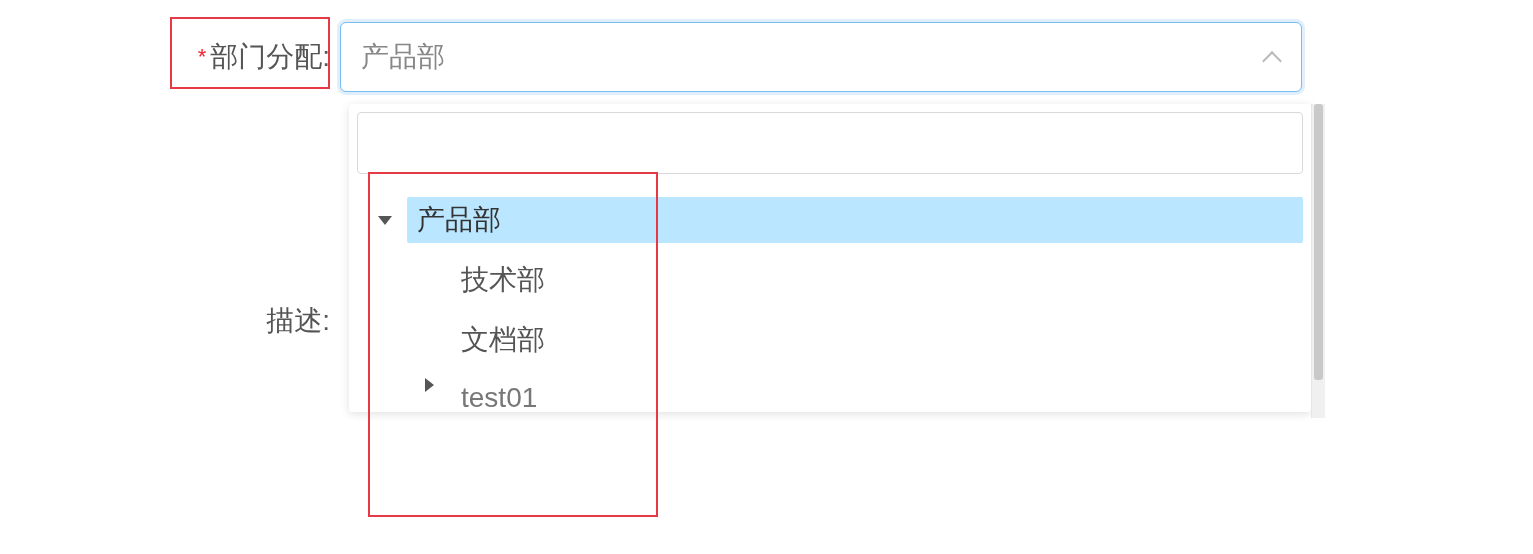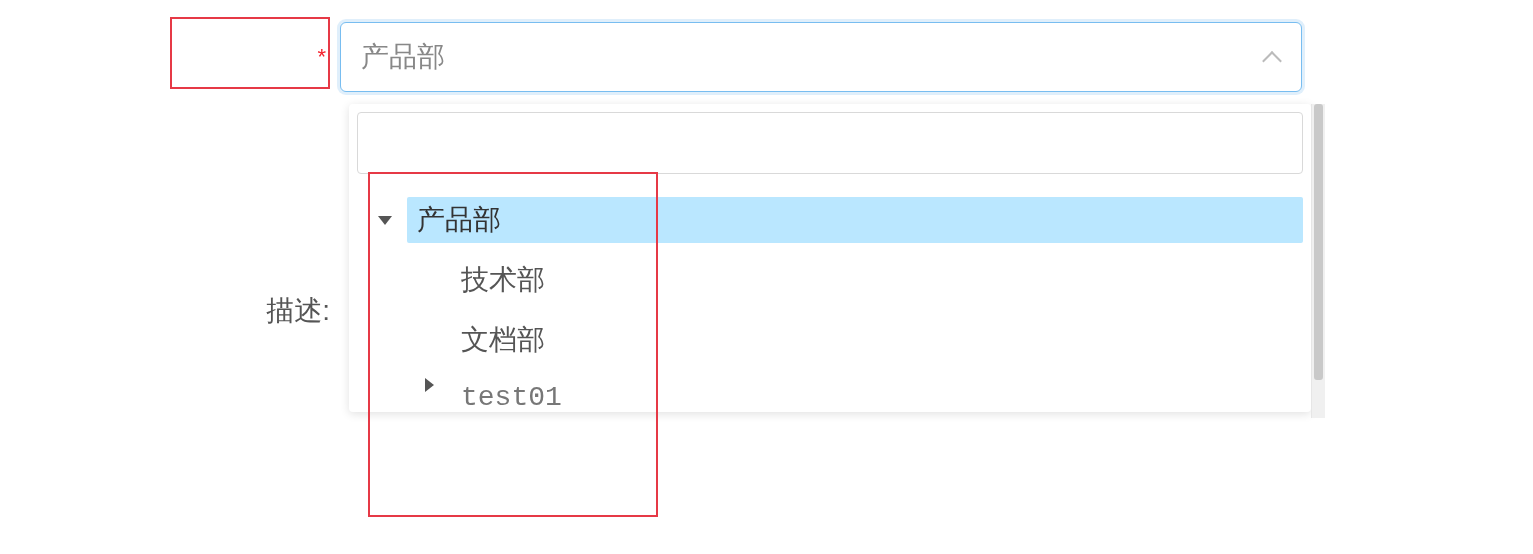--- a/index.html
+++ b/index.html
@@ -11,21 +11,21 @@
       position: relative;
     }
 
     .form-row {
       display: flex;
       align-items: flex-start;
       position: absolute;
     }
 
     .row-dept { top: 22px; left: 0; }
-    .row-desc { top: 276px; left: 0; }
+    .row-desc { top: 286px; left: 0; }
 
     .label-wrap {
       width: 340px;
       display: flex;
       justify-content: flex-end;
       align-items: center;
       height: 70px;
       padding-right: 10px;
       font-size: 28px;
       color: #555;
@@ -177,20 +177,21 @@
       background: #c9c9c9;
       border-radius: 3px;
     }
   </style>
 </head>
 <body>
 
 <div class="form-row row-dept">
   <div class="label-wrap">
     <span class="asterisk">*</span>
+    <span>部门分配:</span>
   </div>
   <div class="select-box">
     <span class="select-value">产品部</span>
     <span class="chevron-up"></span>
   </div>
 </div>
 
 <div class="form-row row-desc">
   <div class="label-wrap">
     <span>描述:</span>
@@ -212,21 +213,21 @@
       <span class="caret"></span>
       <span class="label-span">技术部</span>
     </div>
 
     <div class="tree-node level-1">
       <span class="caret"></span>
       <span class="label-span">文档部</span>
     </div>
 
 
-    <div class="tree-node level-1" style="height:40px;overflow:hidden;align-items:flex-start;padding-top:8px;color:#777;font-family:Liberation Mono, monospace;">
+    <div class="tree-node level-1" style="height:40px;overflow:hidden;align-items:flex-start;padding-top:8px;color:#777;">
       <span class="caret">
           <span class="caret-right"></span>
         </span>
       <span class="label-span">test01</span>
     </div>
 
   </div>
 
   <div class="scrollbar">
     <div class="scrollbar-thumb"></div>

